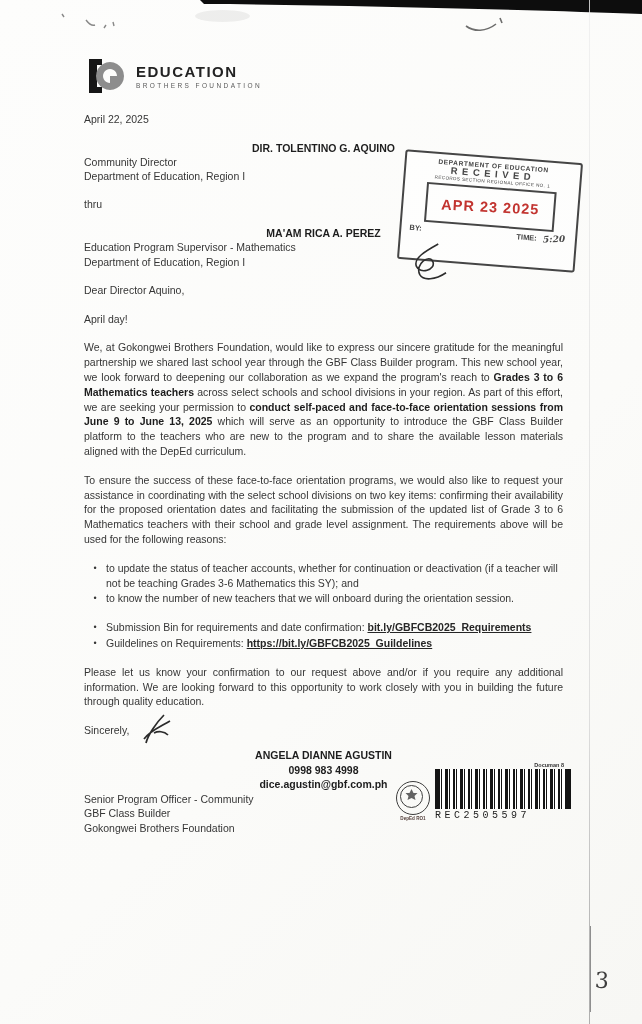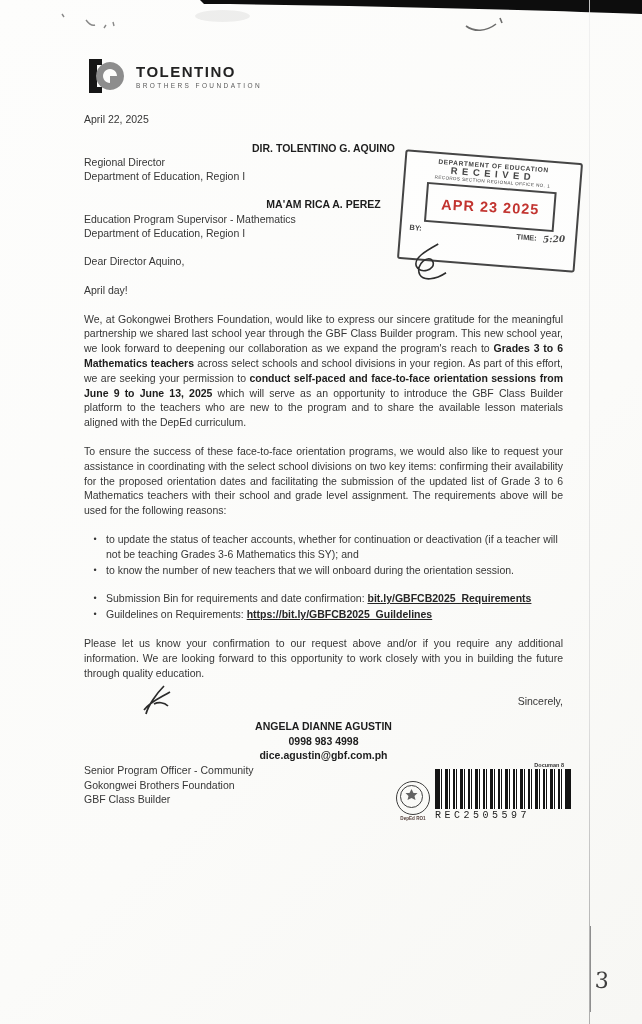--- a/index.html
+++ b/index.html
@@ -26,21 +26,21 @@
   .content{position:absolute;left:84px;top:112px;width:479px;font-size:10.5px;line-height:14.8px;color:#363636;}
   .blk{margin:0 0 14px 0;}
   .addr div{line-height:14.2px;}
   .bold{font-weight:bold;color:#1d1d1d;text-align:center;}
   .para{text-align:justify;margin:0 0 14px 0;}
   .bullets{margin:0 0 14px 0;}
   .bullet-row{display:flex;margin:0 0 1px 0;}
   .bullet-dot{flex:0 0 22px;text-align:center;font-size:9px;line-height:14.8px;}
   .bullet-text{flex:1;text-align:left;}
   .doclink{color:#262626;text-decoration:underline;font-weight:bold;cursor:pointer;}
-  .closing-wrap{position:relative;margin:6px 0 10px 0;text-align:right;}
+  .closing-wrap{position:relative;margin:6px 0 10px 0;}
   .sig-svg{position:absolute;left:52px;top:-12px;}
   .signer div{line-height:14.6px;}
 
   
   .stamp{
     position:absolute;left:401px;top:156px;width:174px;height:106px;
     border:2.5px solid #454545;border-radius:3px;transform:rotate(4.5deg);
     background:rgba(255,255,255,.55);color:#454545;
   }
   .stamp .s-head{font-size:6.6px;font-weight:bold;letter-spacing:.6px;text-align:center;margin-top:4px;}
@@ -83,21 +83,21 @@
   <div class="page-edge-line"></div>
   <div class="pagenum">3</div>
 
   <div class="logo">
     <svg class="logo-mark" viewBox="0 0 38 36">
       <path d="M1,1 L14,1 L14,7 L9,7 L9,29 L14,29 L14,35 L1,35 Z" fill="#161616"></path>
       <path d="M22,4 a14,14 0 1 0 0.01,0 Z M22,11 a7,7 0 1 1 -0.01,0 Z" fill="#8d8d8d" fill-rule="evenodd"></path>
       <rect x="22" y="18" width="9" height="7" fill="#8d8d8d"></rect>
     </svg>
     <div class="logo-text">
-      <div class="t1">TOLENTINO</div>
+      <div class="t1">EDUCATION</div>
       <div class="t2">BROTHERS FOUNDATION</div>
     </div>
   </div>
 
   <div class="stamp">
     <div class="s-head">DEPARTMENT OF EDUCATION</div>
     <div class="s-recv">RECEIVED</div>
     <div class="s-sec">RECORDS SECTION REGIONAL OFFICE NO. 1</div>
     <div class="s-datebox">
       <span class="s-date">APR 23 2025</span>
@@ -112,24 +112,25 @@
     <svg class="by-sig" width="50" height="44">
       <path d="M30,2 C18,10 6,18 10,26 C14,34 30,28 26,20 C22,12 8,24 14,34 C18,40 30,38 40,30" stroke="#2e2e2e" stroke-width="1.6" fill="none"></path>
     </svg>
   </div>
 
   <div class="content">
     <div class="blk">April 22, 2025</div>
 
     <div class="blk addr">
       <div class="bold">DIR. TOLENTINO G. AQUINO</div>
-      <div>Regional Director</div>
+      <div>Community Director</div>
       <div>Department of Education, Region I</div>
     </div>
 
+    <div class="blk">thru</div>
 
     <div class="blk addr">
       <div class="bold">MA'AM RICA A. PEREZ</div>
       <div>Education Program Supervisor - Mathematics</div>
       <div>Department of Education, Region I</div>
     </div>
 
     <div class="blk">Dear Director Aquino,</div>
     <div class="blk">April day!</div>
 
@@ -167,22 +168,22 @@
       <svg class="sig-svg" width="46" height="40">
         <path d="M28,4 C20,12 12,24 10,32 M8,28 C14,20 24,16 34,10 M18,22 c4,-2 10,-2 14,2" stroke="#2b2b2b" stroke-width="1.7" fill="none"></path>
       </svg>
     </div>
 
     <div class="signer">
       <div class="bold">ANGELA DIANNE AGUSTIN</div>
       <div class="bold">0998 983 4998</div>
       <div class="bold">dice.agustin@gbf.com.ph</div>
       <div>Senior Program Officer - Community</div>
+      <div>GBF Class Builder</div>
       <div>Gokongwei Brothers Foundation</div>
-      <div>GBF Class Builder</div>
     </div>
   </div>
 
   <div class="barcode-block">
     <div class="doc-label">Documan 8</div>
     <div class="bc-row">
       <div>
         <div class="seal">
           <svg width="29" height="29" viewBox="0 0 29 29" style="position:absolute;left:0;top:0;">
             <circle cx="14.5" cy="14.5" r="11" fill="none" stroke="#3d3d3d" stroke-width="1"></circle>

